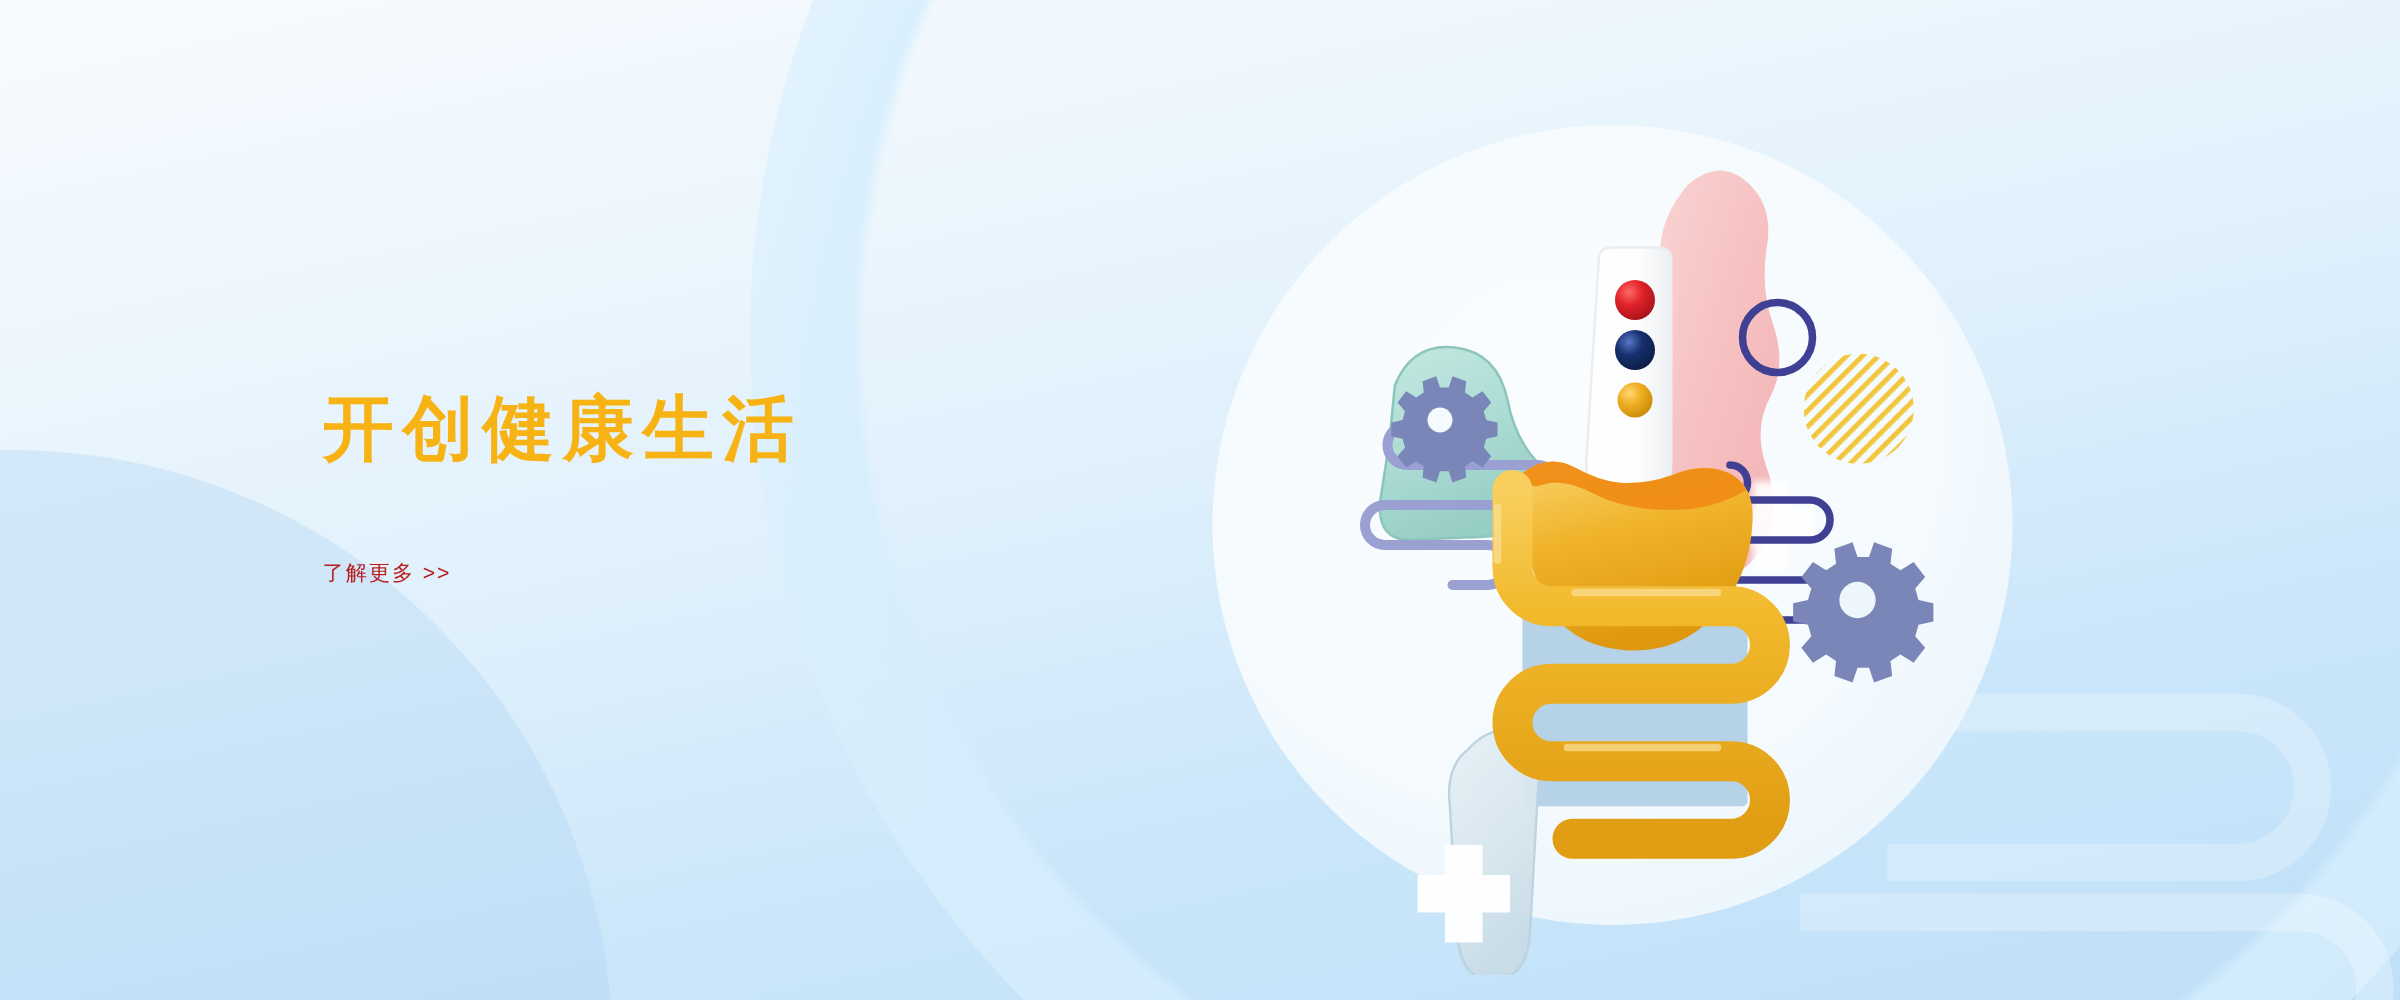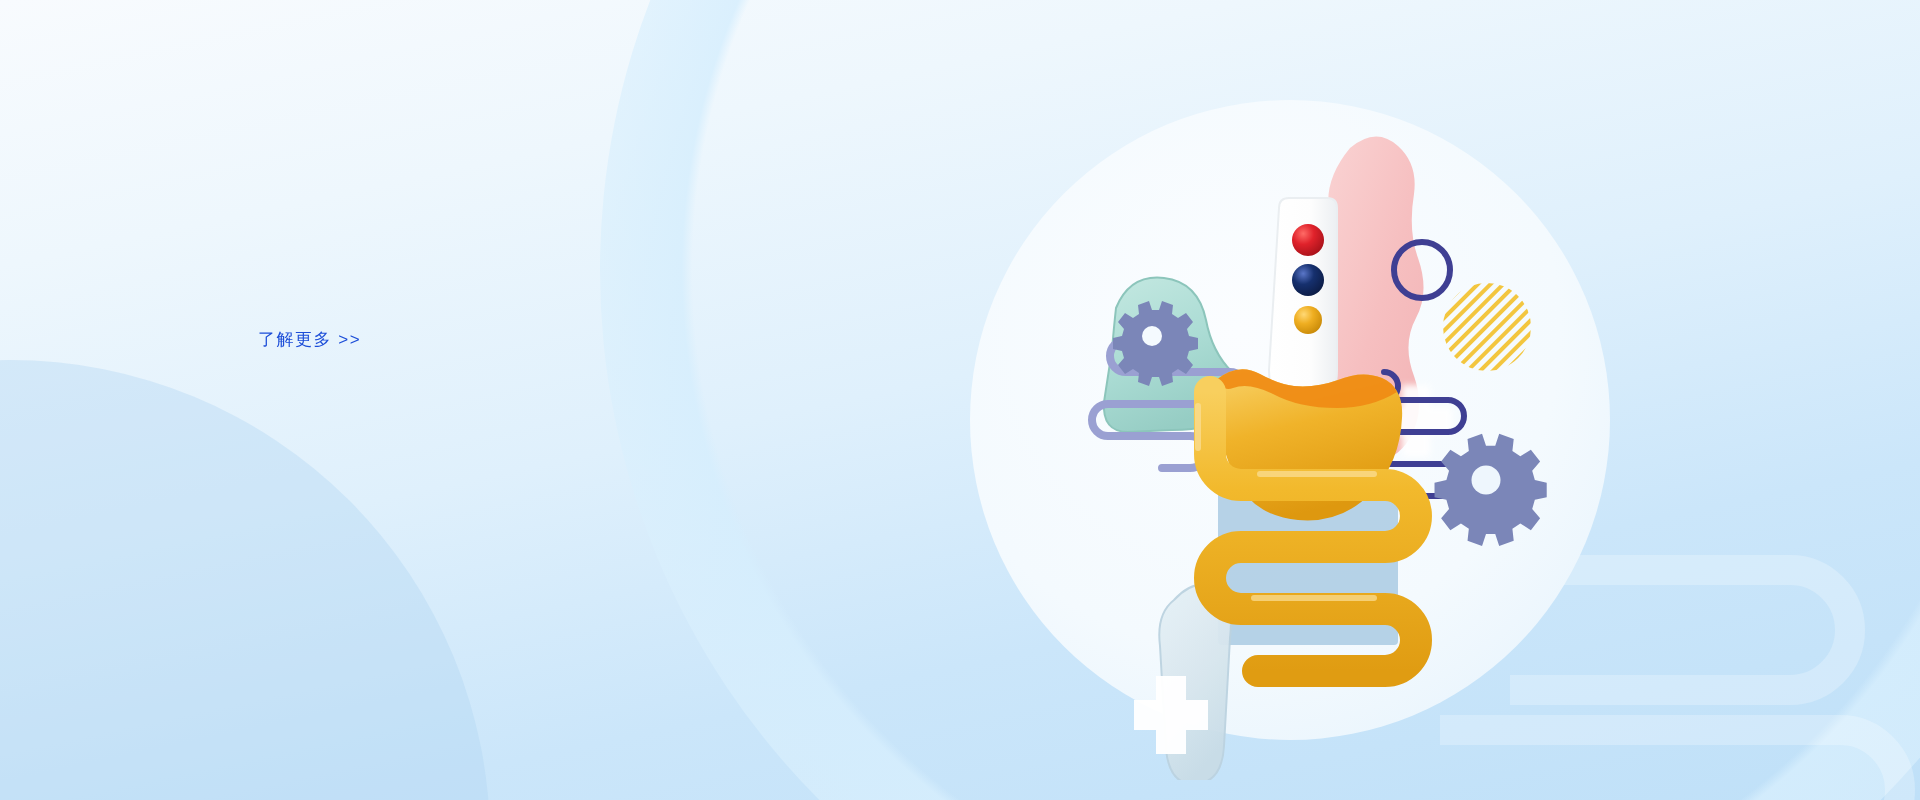--- a/index.html
+++ b/index.html
@@ -44,22 +44,22 @@
   .headline {
     color: #f7b314;
     font-size: 57px;
     font-weight: 700;
     letter-spacing: 7px;
     line-height: 1.52;
     white-space: nowrap;
   }
   .more-link {
     display:inline-block;
-    margin-top: 28px;
-    color: #1d4ed8;
+    margin-top: 60px;
+    color: #b91c1c;
     font-size: 17px;
     letter-spacing: 1.5px;
     text-decoration: none;
     cursor: pointer;
   }
 
   
   .illus-wrap {
     position:absolute;
     left: 930px; top: 40px;
@@ -82,20 +82,21 @@
   <div class="bg-blob-left"></div>
   <svg class="bg-watermark" viewBox="0 0 640 330">
     <g fill="none" stroke="#ffffff" stroke-opacity=".55" stroke-width="30">
       <path d="M60 40 H470 a60 60 0 0 1 0 120 H190"></path>
       <path d="M120 200 H520 a60 60 0 0 1 0 120 H250"></path>
     </g>
   </svg>
 </div>
 
 <div class="copy">
+  <div class="headline">开创健康生活</div>
   <a class="more-link" href="#">了解更多 &gt;&gt;</a>
 </div>
 
 <div class="illus-wrap">
   <div class="illus-disc"></div>
 
   <svg class="illus" viewBox="0 0 700 740">
     <defs>
       <linearGradient id="gIntestine" x1="0" y1="0" x2="0" y2="1">
         <stop offset="0%" stop-color="#f8cf5e"></stop>

